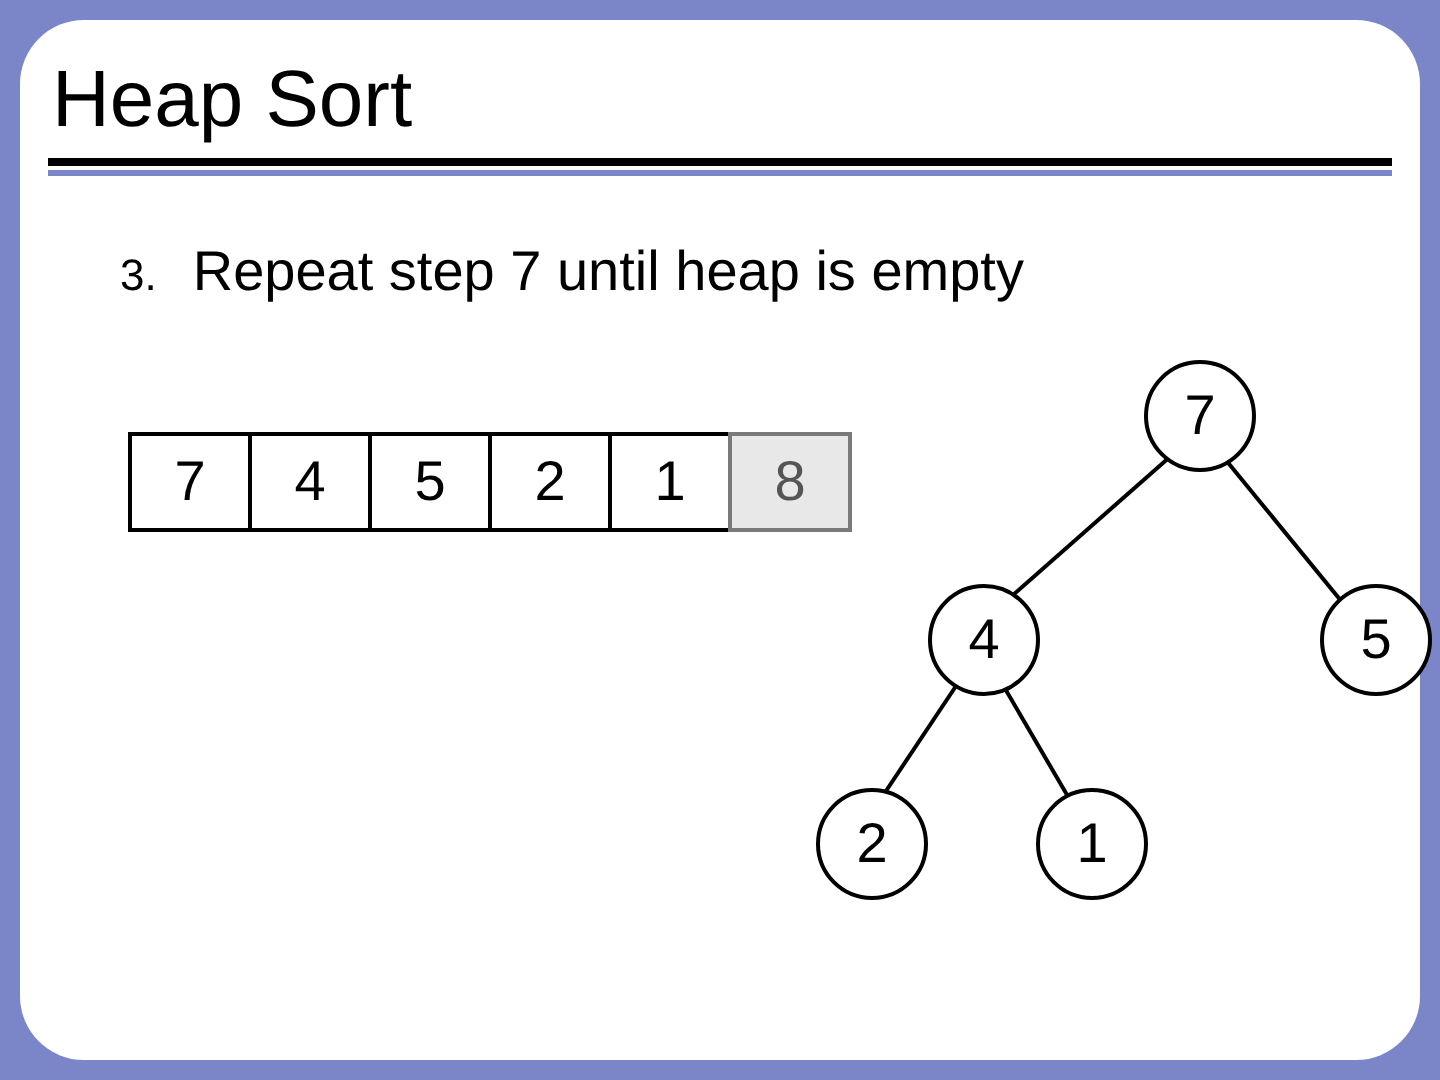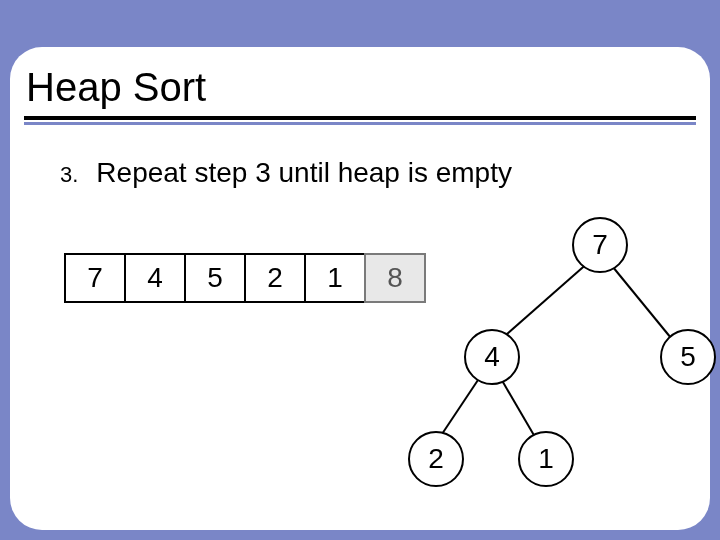--- a/index.html
+++ b/index.html
@@ -1,17 +1,17 @@
 <!DOCTYPE html>
 <html><head>
 <meta charset="utf-8">
 <style>
   html,body{margin:0;padding:0;width:720px;height:540px;font-family:Arial,Helvetica,sans-serif;background:#fff;}
   .slide{position:relative;width:720px;height:540px;background:#7a86c7;}
-  .card{position:absolute;left:10px;right:10px;top:10px;bottom:10px;background:#fff;border-radius:32px;margin-top:37px;}
+  .card{position:absolute;left:10px;right:10px;top:10px;bottom:10px;background:#fff;border-radius:32px;}
   .titlebar{position:absolute;left:0;top:18px;width:100%;}
   .title{font-size:40px;color:#000;padding:0 0 6px 16px;}
   .hr1{height:4px;background:#000;margin:0 14px 0 14px;}
   .hr2{height:3px;background:#7a86c7;margin:2px 14px 0 14px;}
   .body{position:absolute;left:30px;right:30px;top:110px;bottom:20px;}
   .step{font-size:28px;color:#000;display:flex;align-items:baseline;gap:18px;margin-left:20px;}
   .step .num{font-size:22px;}
   .array{position:absolute;left:24px;top:96px;display:flex;}
   .cell{width:58px;height:46px;border:2px solid #000;margin-left:-2px;display:flex;align-items:center;justify-content:center;font-size:28px;background:#fff;}
   .cell:first-child{margin-left:0;}
@@ -30,21 +30,21 @@
     <div class="titlebar">
       <div class="title">Heap Sort</div>
       <div class="hr1"></div>
       <div class="hr2"></div>
     </div>
 
     <div class="body">
 
       <div class="step">
         <span class="num">3.</span>
-        <span>Repeat step 3 until heap is empty</span>
+        <span>Repeat step 7 until heap is empty</span>
       </div>
 
       <div class="array">
         <div class="cell">7</div>
         <div class="cell">4</div>
         <div class="cell">5</div>
         <div class="cell">2</div>
         <div class="cell">1</div>
         <div class="cell sorted">8</div>
       </div>

